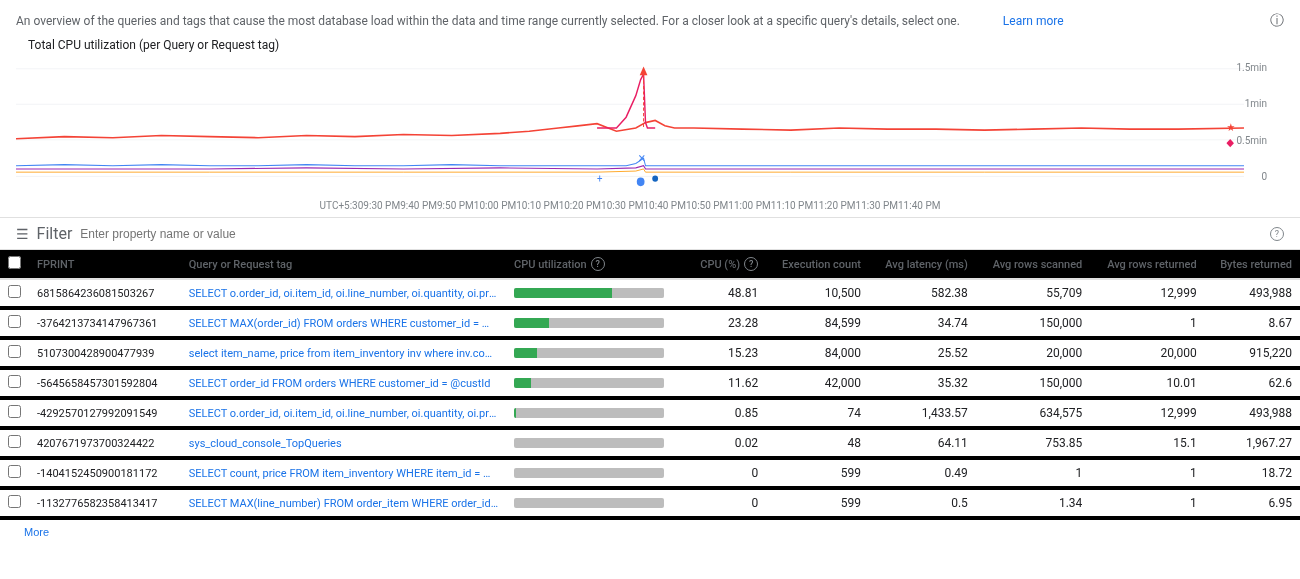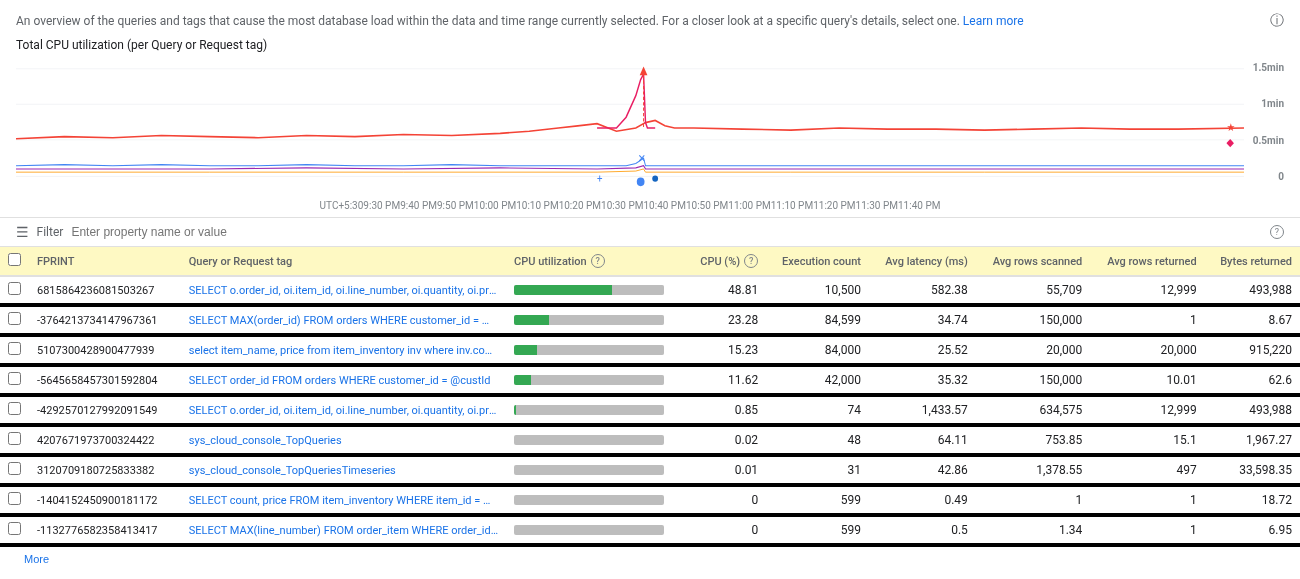--- a/index.html
+++ b/index.html
@@ -22,31 +22,32 @@
       color: #202124;
     }
     .page-desc {
       font-size: 12px;
       color: #5f6368;
       margin-top: 2px;
     }
     .page-desc a {
       color: #1a73e8;
       text-decoration: none;
+      margin-left: 40px;
     }
     .info-icon {
       position: absolute;
       top: 12px;
       right: 16px;
       color: #5f6368;
       font-size: 14px;
       cursor: pointer;
     }
     .section-title {
-      padding: 6px 16px;
+      padding: 6px 28px;
       font-size: 12px;
       color: #202124;
     }
     .chart-svg {
       width: 100%;
       height: 140px;
     }
     .chart-x-axis {
       display: flex;
       justify-content: center;
@@ -82,21 +83,21 @@
     }
     .table-container {
       overflow-x: auto;
     }
     table {
       width: 100%;
       border-collapse: collapse;
       font-size: 12px;
     }
     thead tr {
-      background: #fef9c3;
+      background: #000000;
       border-bottom: 1px solid #e0e0e0;
     }
     thead th {
       padding: 6px 8px;
       text-align: left;
       font-weight: 500;
       color: #5f6368;
       font-size: 11px;
       white-space: nowrap;
       border-bottom: 2px solid #e0e0e0;
@@ -193,21 +194,21 @@
     <span>An overview of the queries and tags that cause the most database load within the data and time range currently selected. For a closer look at a specific query's details, select one.</span>
     <a href="#">Learn more</a>
   </div>
   <span class="info-icon">ⓘ</span>
 </div>
 
 <div class="section-title">Total CPU utilization (per Query or Request tag)</div>
 
 <div style="position:relative; margin: 0 16px 0 16px;">
 
-  <div style="position:absolute; right:0; top:4px; font-size:10px; color:#80868b; text-align:right; height:120px; display:flex; flex-direction:column; justify-content:space-between; z-index:2;font-weight:bold;">
+  <div style="position:absolute; right:17px; top:4px; font-size:10px; color:#80868b; text-align:right; height:120px; display:flex; flex-direction:column; justify-content:space-between; z-index:2;">
     <span>1.5min</span>
     <span>1min</span>
     <span>0.5min</span>
     <span>0</span>
   </div>
 
   <svg class="chart-svg" viewBox="0 0 1268 130" preserveAspectRatio="none" style="display:block; width:calc(100% - 40px);">
 
     <line x1="0" y1="10" x2="1268" y2="10" class="grid-line"></line>
     <line x1="0" y1="43" x2="1268" y2="43" class="grid-line"></line>
@@ -250,21 +251,21 @@
     <span>11:00 PM</span>
     <span>11:10 PM</span>
     <span>11:20 PM</span>
     <span>11:30 PM</span>
     <span>11:40 PM</span>
   </div>
 </div>
 
 <div class="filter-bar">
   <span class="filter-icon">☰</span>
-  <span style="color:#5f6368; font-size:12px;">Filter</span>
+  <span style="color:#5f6368; font-size:16px;">Filter</span>
   <input class="filter-input" type="text" placeholder="Enter property name or value" style="">
   <span class="help-circle help-icon">?</span>
 </div>
 
 <div class="table-container">
   <table>
     <thead>
       <tr>
         <th class="checkbox-cell">
           <input type="checkbox" style="">
@@ -388,37 +389,20 @@
           </td>
           <td class="num">0.02</td>
           <td class="num">48</td>
           <td class="num">64.11</td>
           <td class="num">753.85</td>
           <td class="num">15.1</td>
           <td class="num">1,967.27</td>
         </tr>
         <tr>
           <td class="checkbox-cell"><input type="checkbox" style=""></td>
-          <td class="fprint-cell">3120709180725833382</td>
-          <td class="query-cell">sys_cloud_console_TopQueriesTimeseries</td>
-          <td class="cpu-bar-cell">
-            <div class="cpu-bar-container">
-              <div class="cpu-bar-green" style="width: 0%;"></div>
-              <div class="cpu-bar-gray" style="width: 100%;"></div>
-            </div>
-          </td>
-          <td class="num">0.01</td>
-          <td class="num">31</td>
-          <td class="num">42.86</td>
-          <td class="num">1,378.55</td>
-          <td class="num">497</td>
-          <td class="num">33,598.35</td>
-        </tr>
-        <tr>
-          <td class="checkbox-cell"><input type="checkbox" style=""></td>
           <td class="fprint-cell">-1404152450900181172</td>
           <td class="query-cell">SELECT count, price FROM item_inventory WHERE item_id = @id</td>
           <td class="cpu-bar-cell">
             <div class="cpu-bar-container">
               <div class="cpu-bar-green" style="width: 0%;"></div>
               <div class="cpu-bar-gray" style="width: 100%;"></div>
             </div>
           </td>
           <td class="num">0</td>
           <td class="num">599</td>

